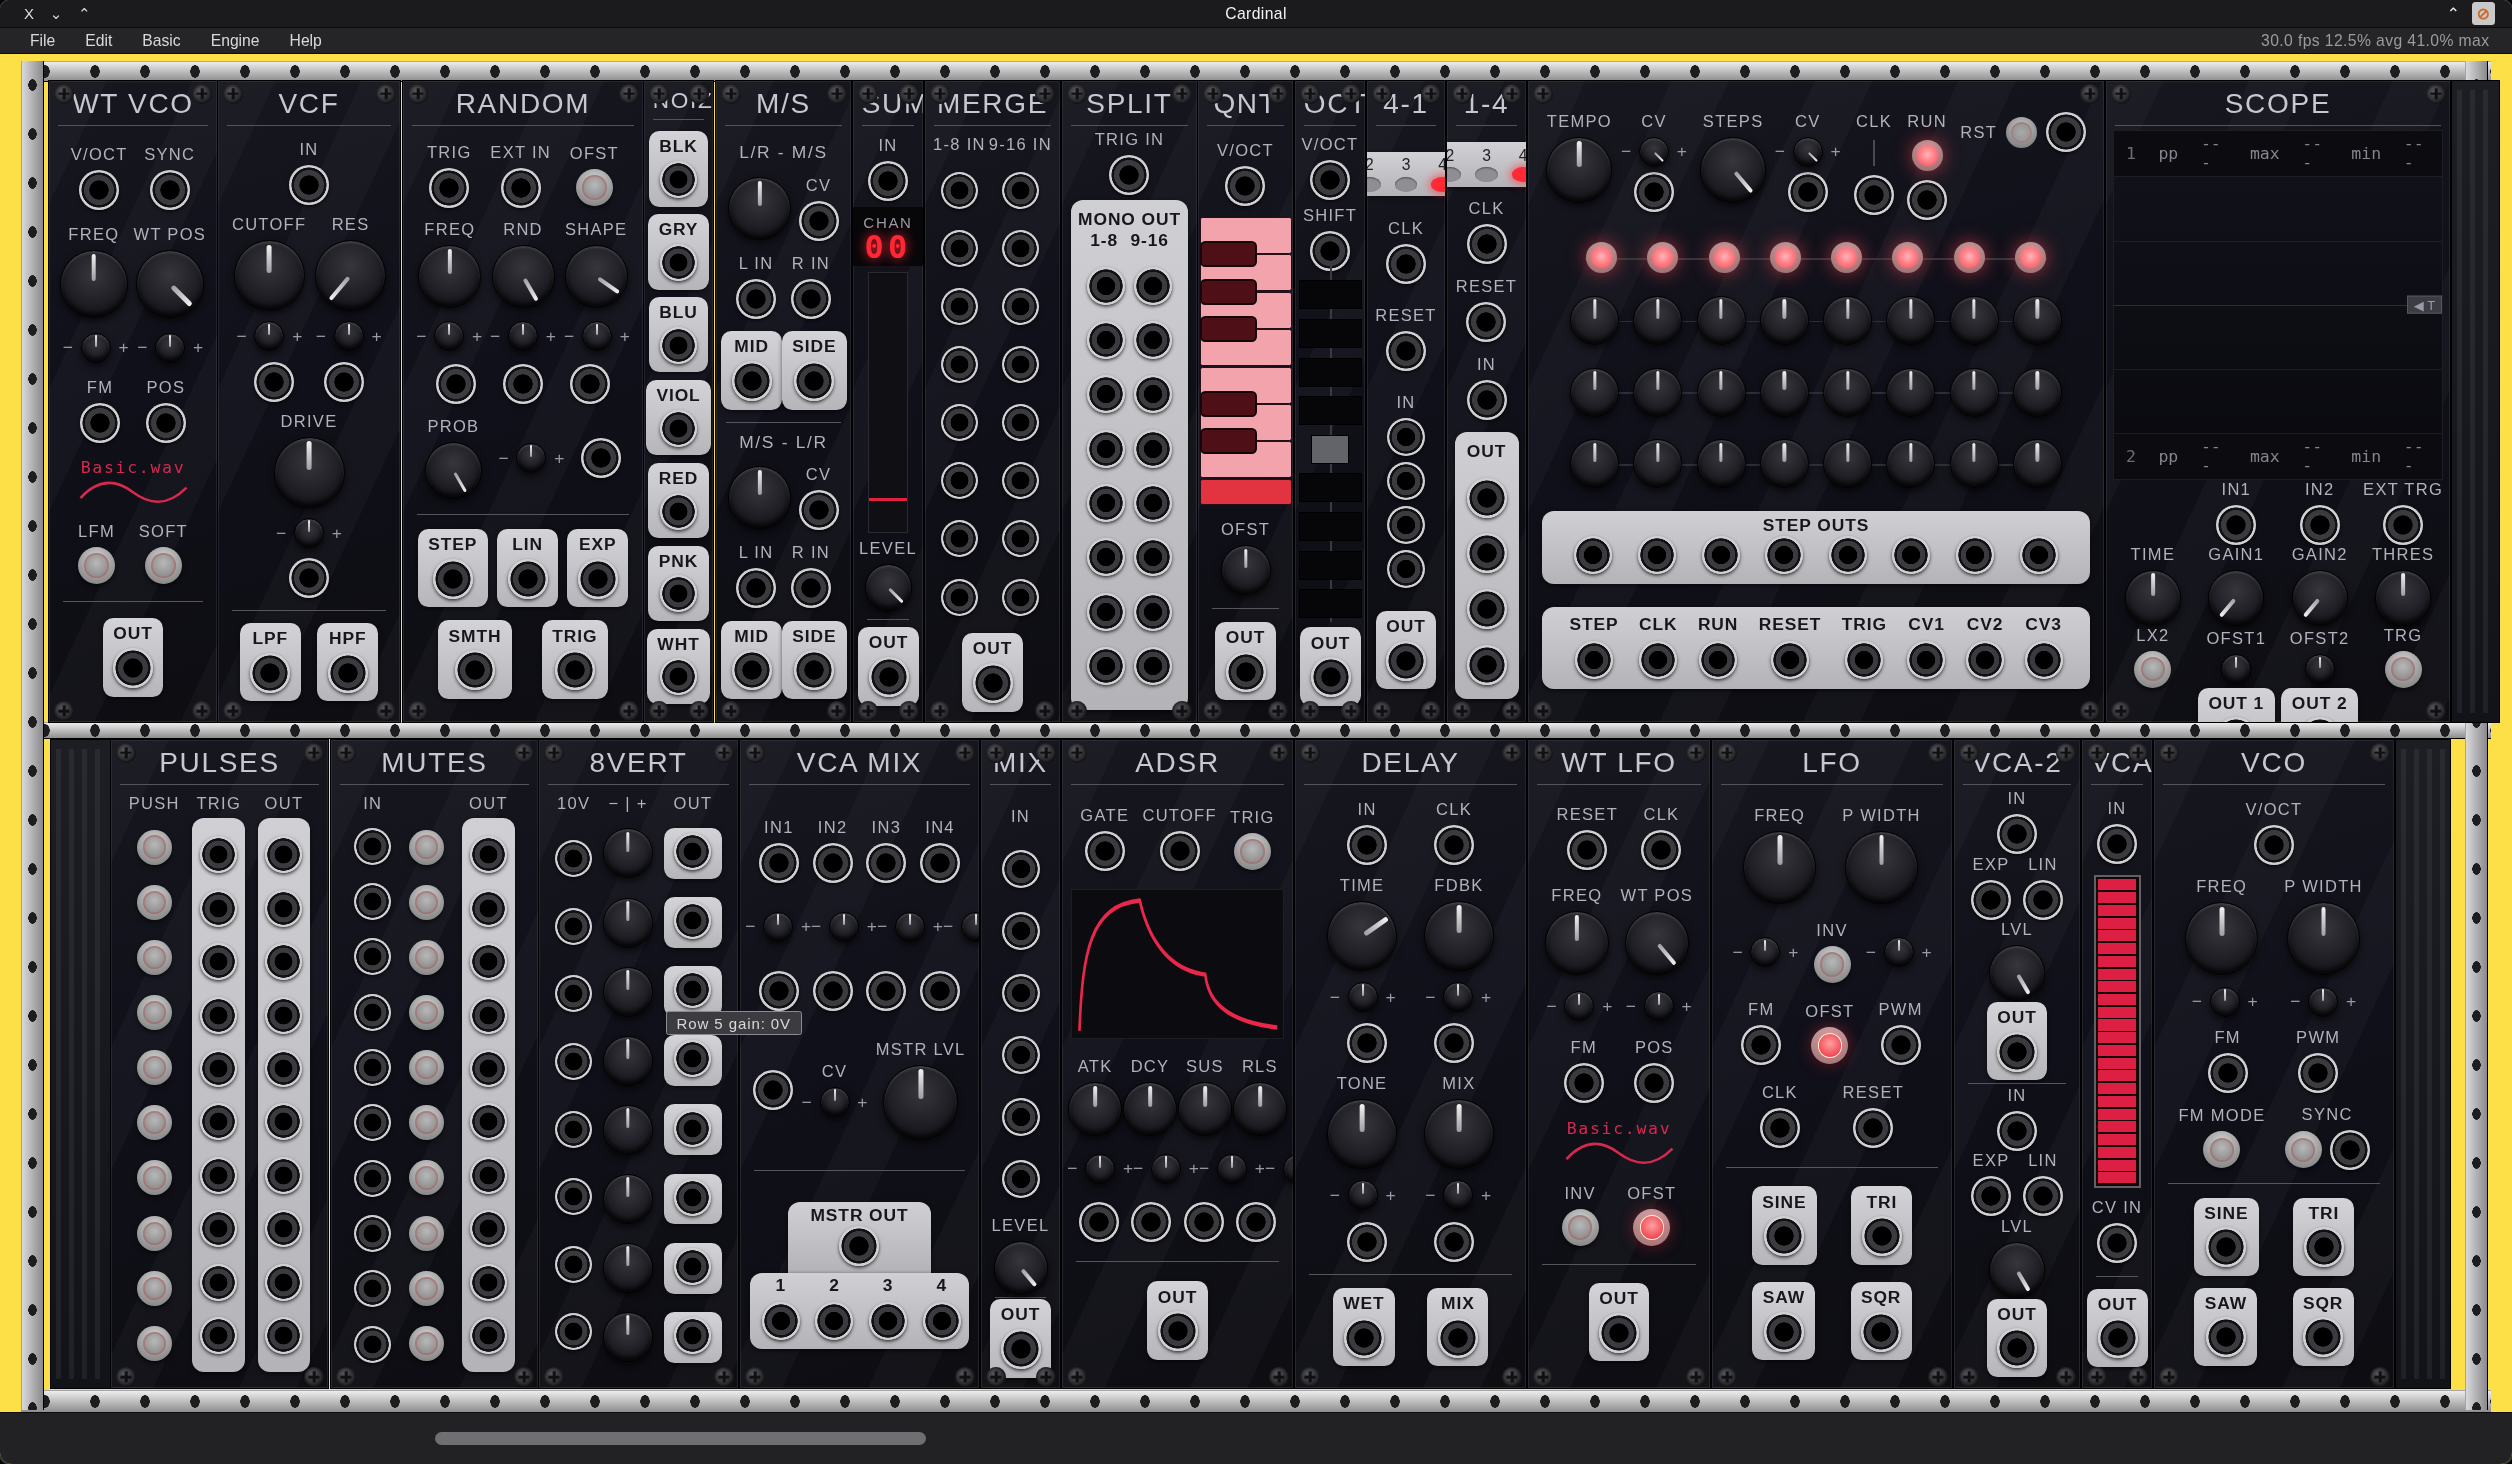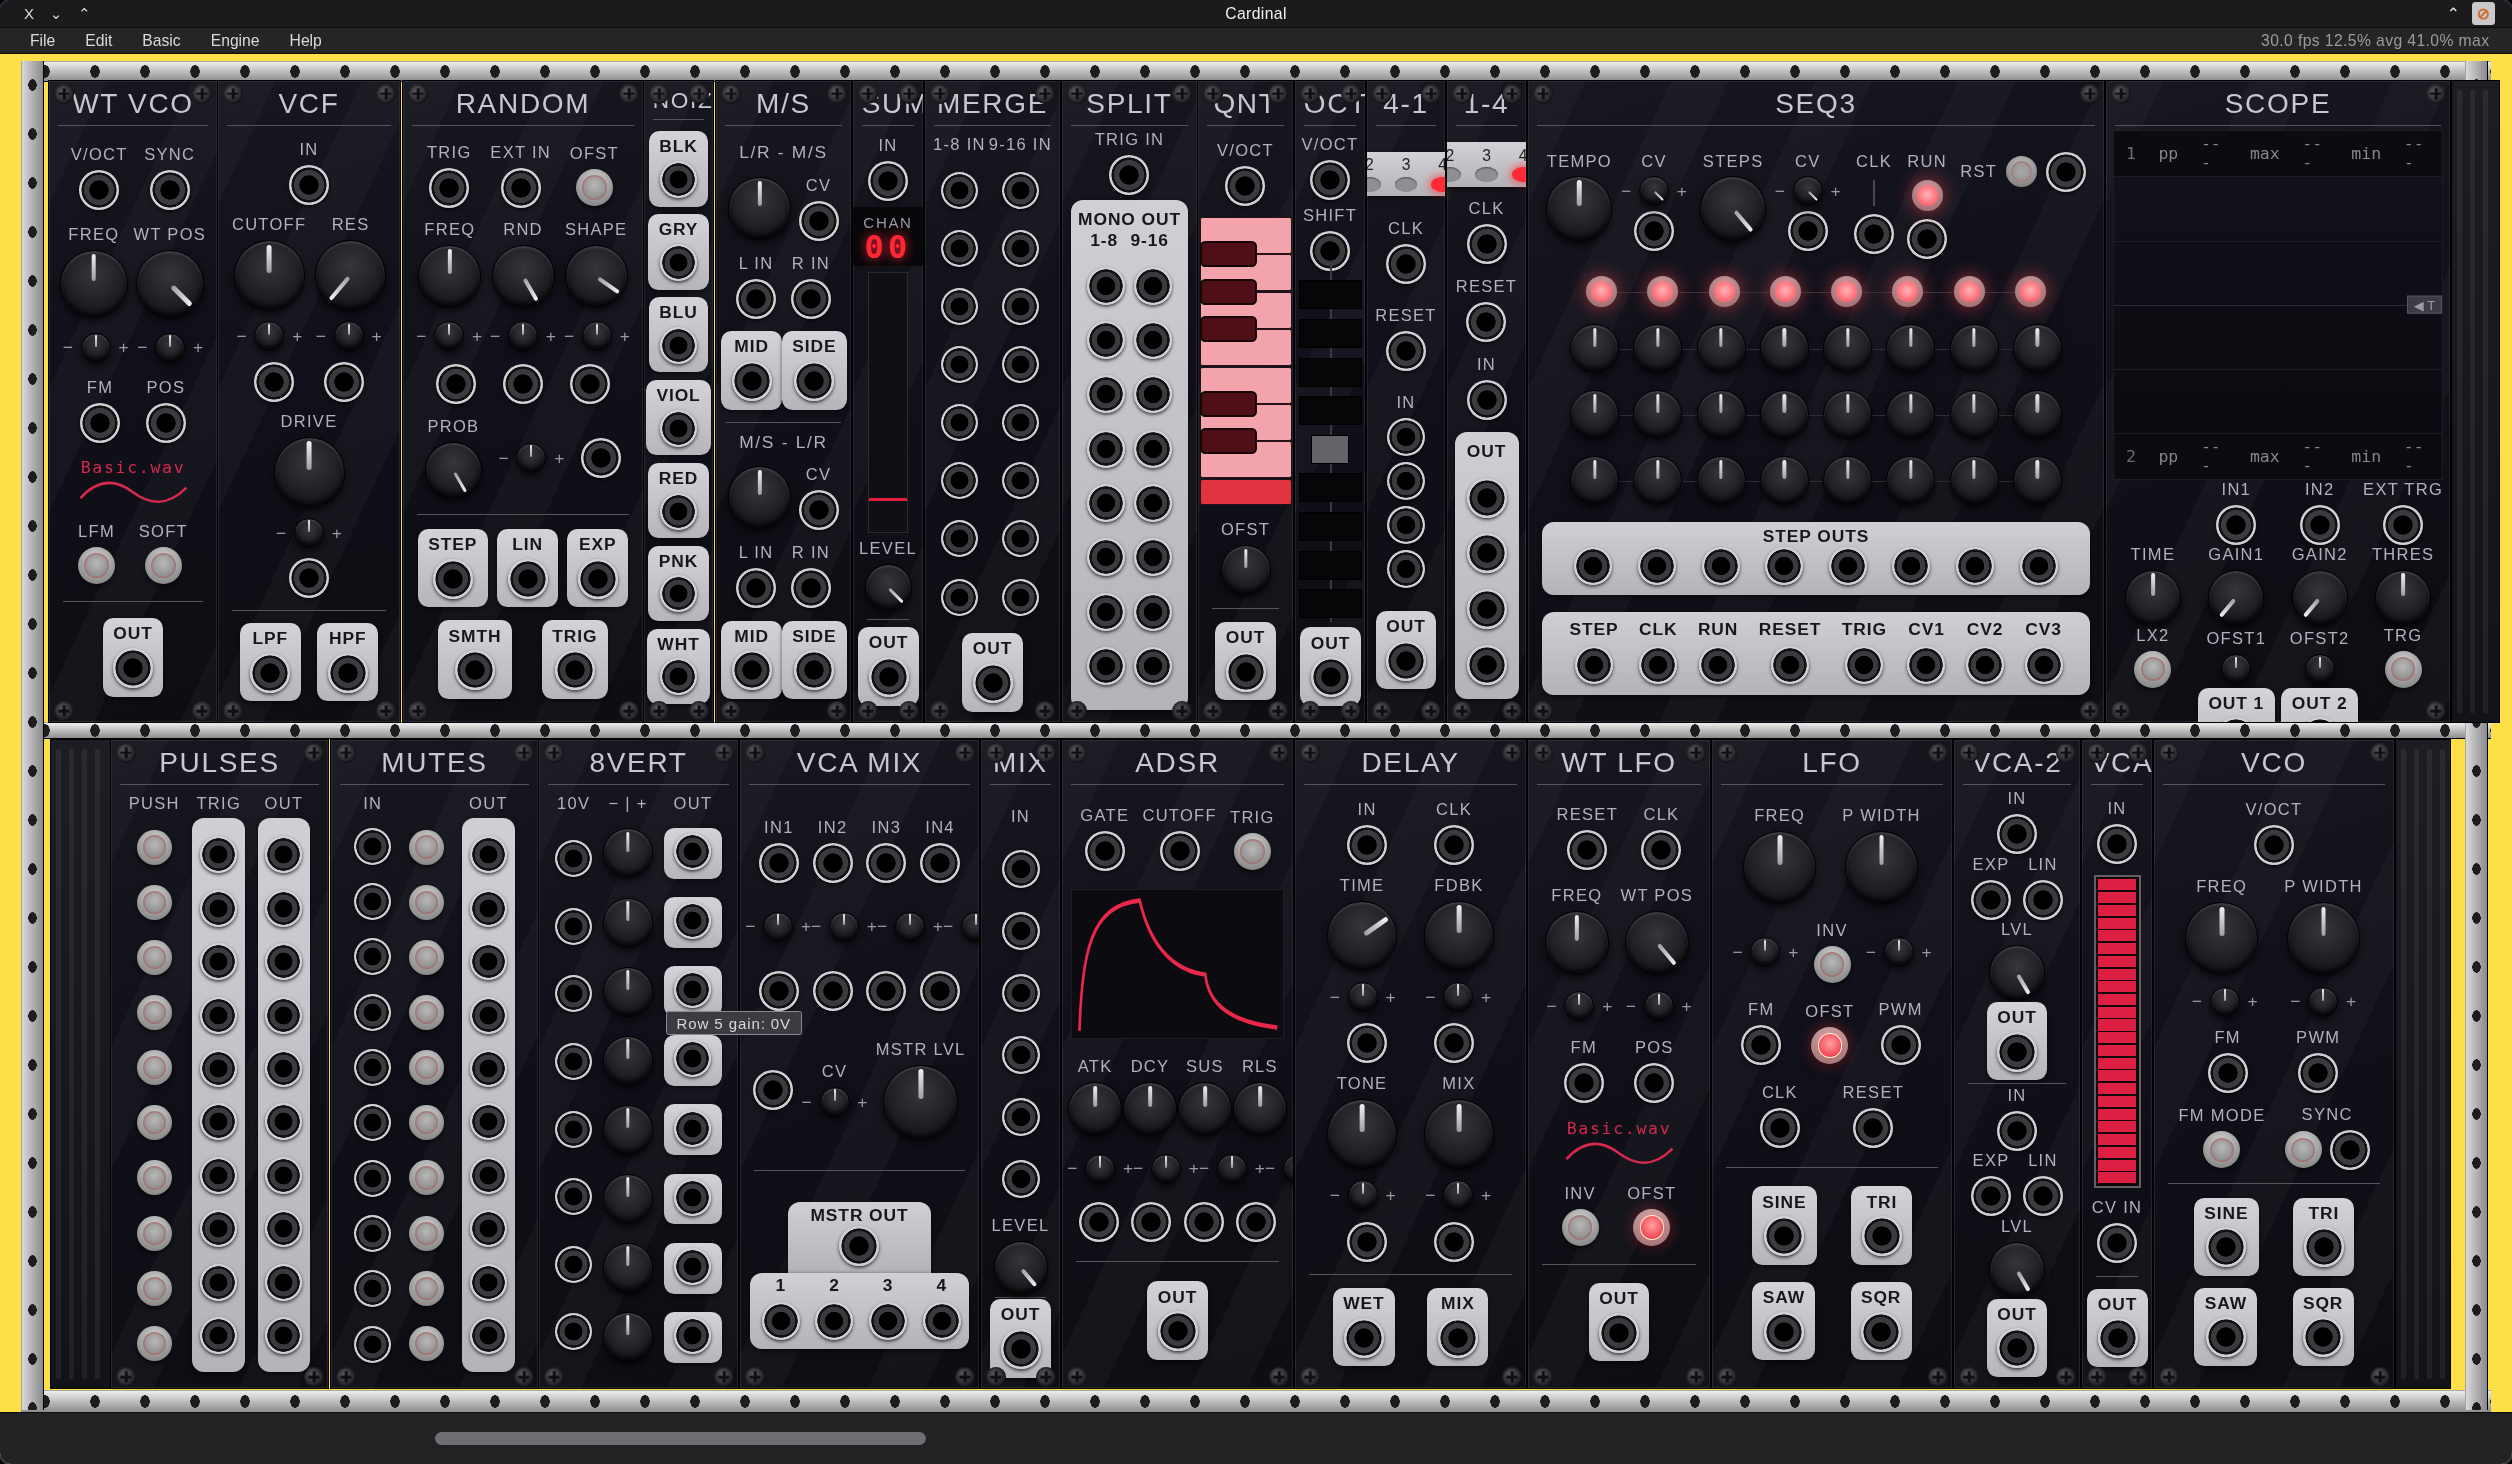--- a/index.html
+++ b/index.html
@@ -910,23 +910,20 @@
             <div class="jack" style="height: 40px; width: 40px;"></div>
             <div class="jack" style="height: 40px; width: 40px;"></div>
           </div>
         </div>
       </div>
       <div class="module" style="left: 1527px; top: 26px; width: 578px; height: 643px;">
         <div class="screw" style="left: 5.2px; top: 2.6px;"></div>
         <div class="screw" style="left: 552px; top: 2.6px;"></div>
         <div class="screw" style="left: 5.2px; top: 620px;"></div>
         <div class="screw" style="left: 552px; top: 620px;"></div>
-        <div class="mhead">
-          <div class="mtitle">SEQ3</div>
-        </div>
         <div class="mbody">
           <div class="s3row">
             <div class="s3g">
               <div class="kcol">
                 <span class="lbl">TEMPO</span>
                 <div class="knob" style="height: 66px; width: 66px;">
                   <div class="rot" style="transform: rotate(0deg);"></div>
                 </div>
               </div>
               <div class="kcol">

